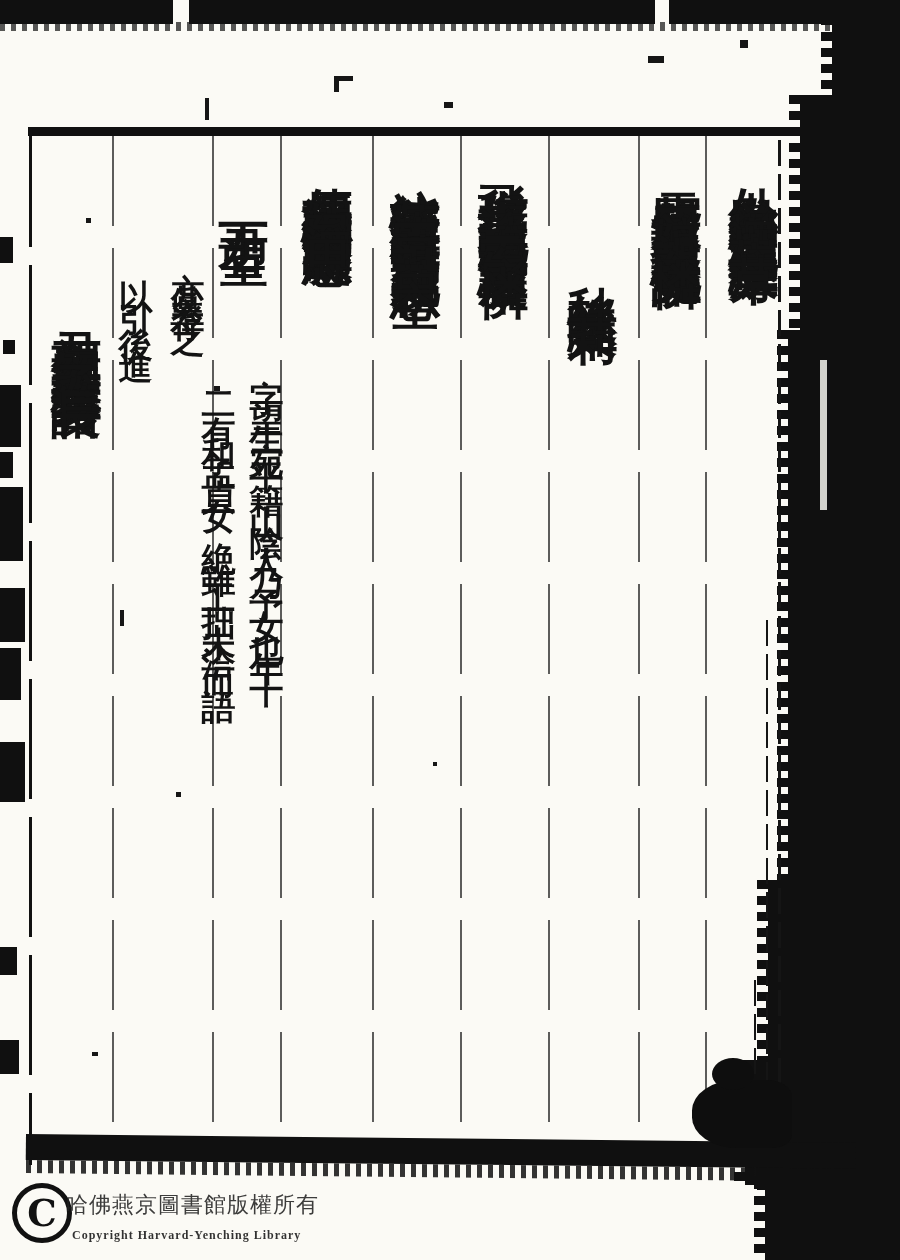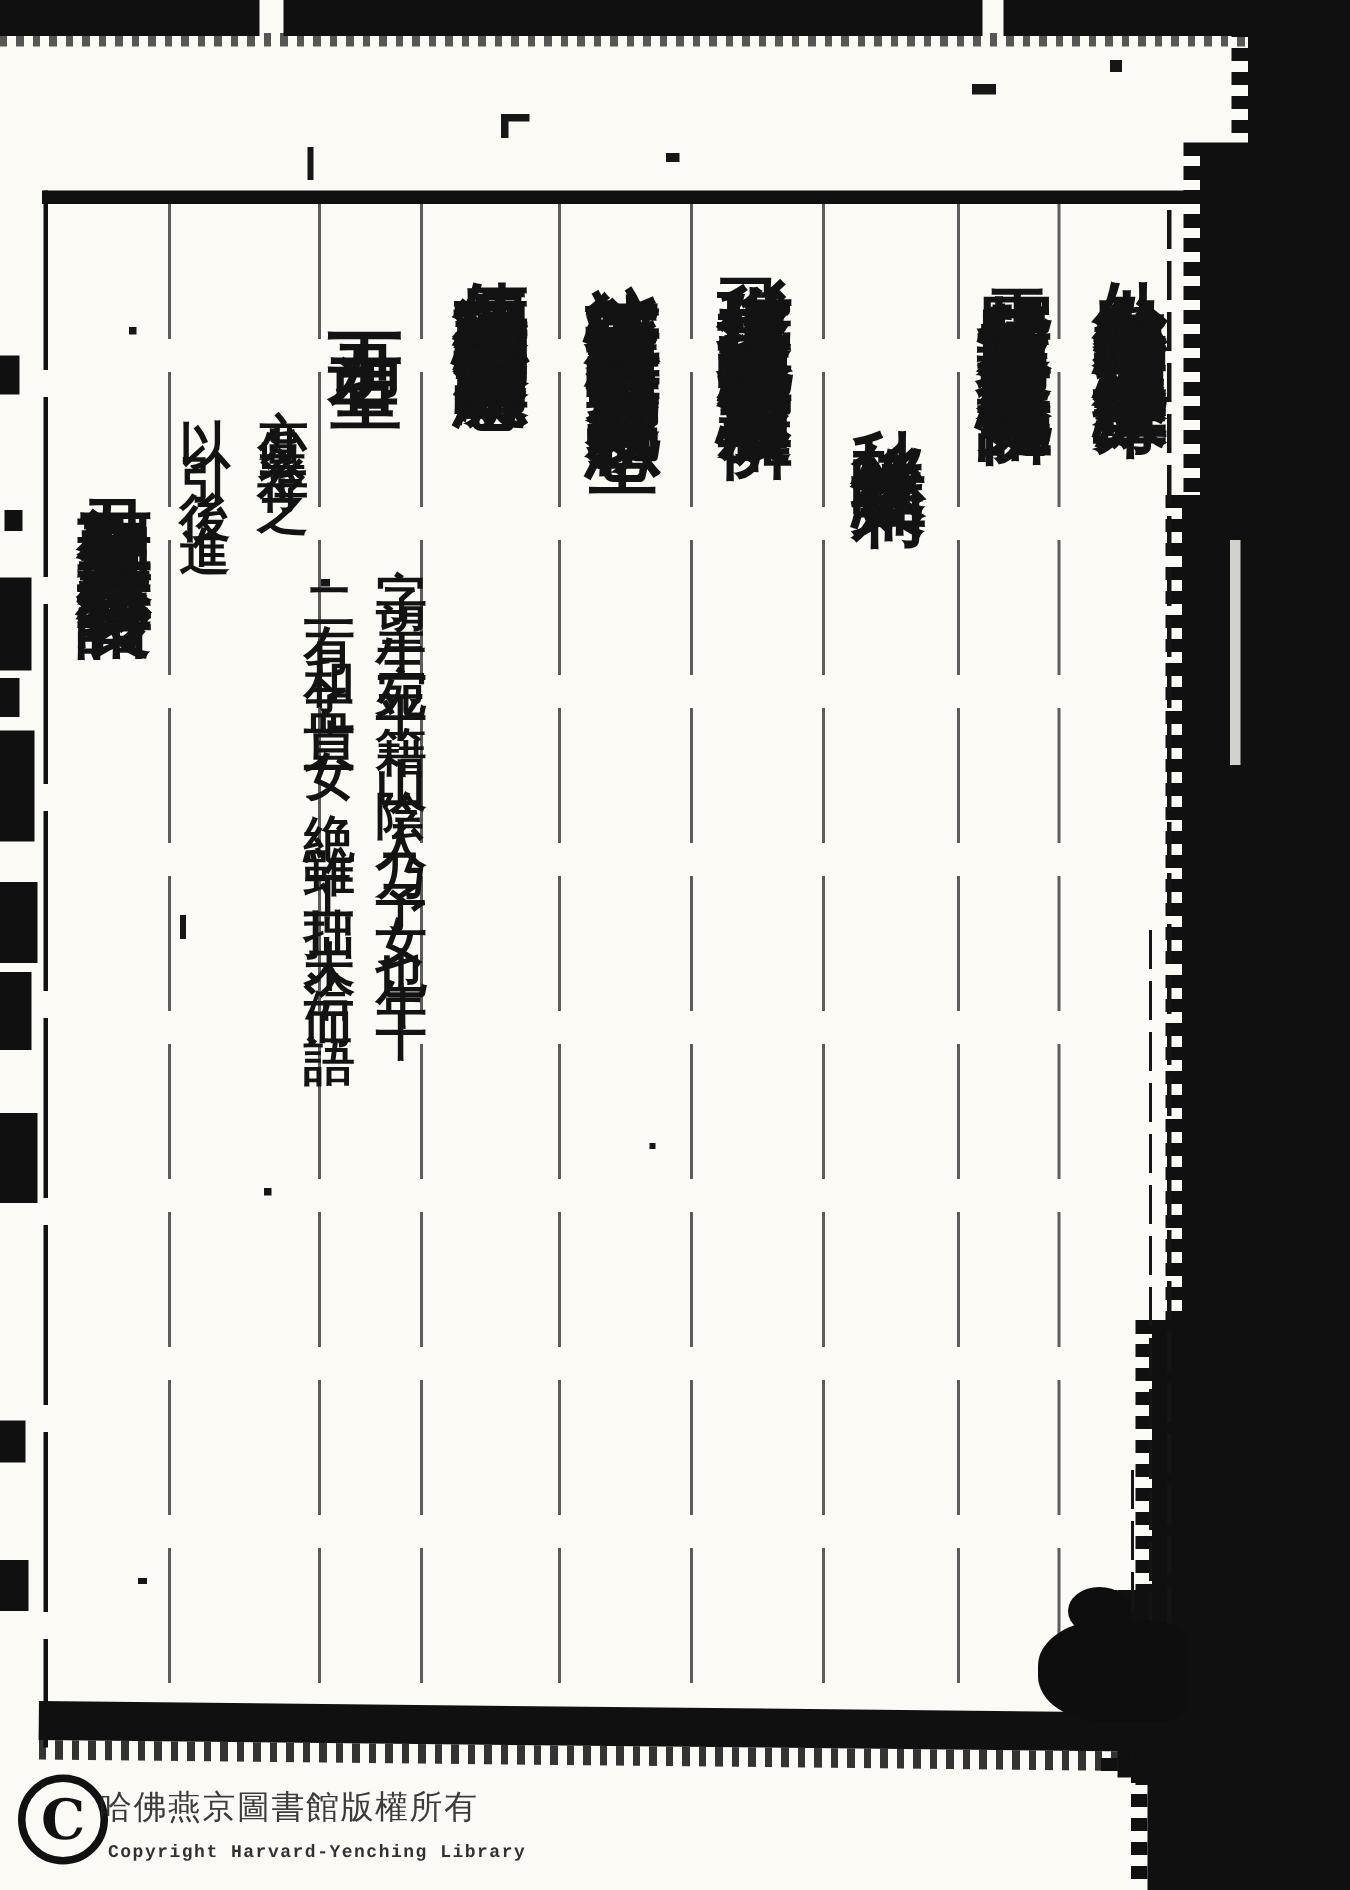--- a/index.html
+++ b/index.html
@@ -20,21 +20,21 @@
   .fringe{position:absolute;z-index:5;
      background:repeating-linear-gradient(90deg,#101010 0 5px, transparent 5px 11px);}
   .blob{position:absolute;background:#0e0e0e;z-index:6;}
   .speck{position:absolute;background:#161616;z-index:2;}
   .stamp-circle{position:absolute;left:12px;top:1183px;width:50px;height:50px;border:5px solid #111;
      border-radius:50%;display:flex;align-items:center;justify-content:center;z-index:7;
      font-weight:700;font-size:37px;color:#111;font-family:"DejaVu Serif", serif;}
   .stamp-cjk{position:absolute;left:66px;top:1190px;z-index:7;font-size:22px;color:#222;
      letter-spacing:1px;font-family:"DejaVu Serif", serif;opacity:.88;}
   .stamp-en{position:absolute;left:72px;top:1228px;z-index:7;font-size:12px;font-weight:700;
-     color:#1c1c1c;letter-spacing:1px;font-family:Liberation Mono, monospace;opacity:.9;}
+     color:#1c1c1c;letter-spacing:1px;font-family:Liberation Serif, serif;opacity:.9;}
 </style>
 </head>
 <body>
 
 <div class="page">
 
   <div class="ink" style="left:0;top:0;width:852px;height:24px;"></div>
   <div style="position:absolute;left:173px;top:0;width:16px;height:24px;background:#fbfaf5;z-index:2;"></div>
   <div style="position:absolute;left:655px;top:0;width:14px;height:24px;background:#fbfaf5;z-index:2;"></div>
   <div class="fringe" style="left:0;top:22px;width:852px;height:9px;opacity:.7;"></div>

